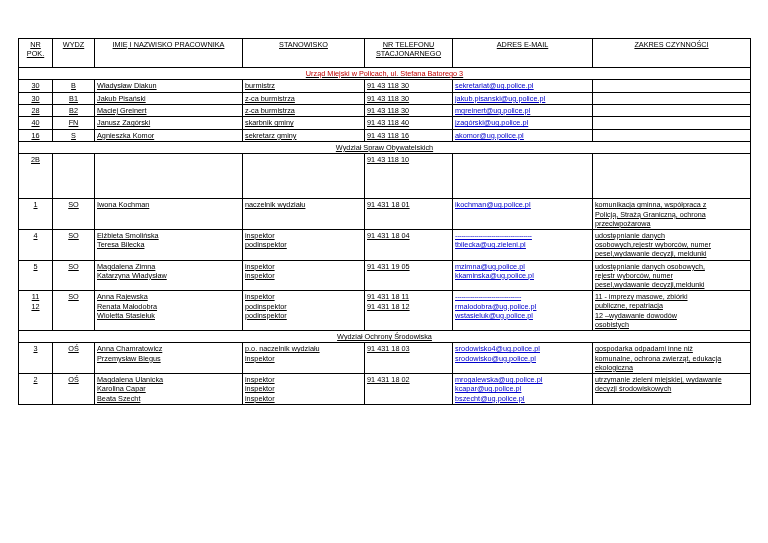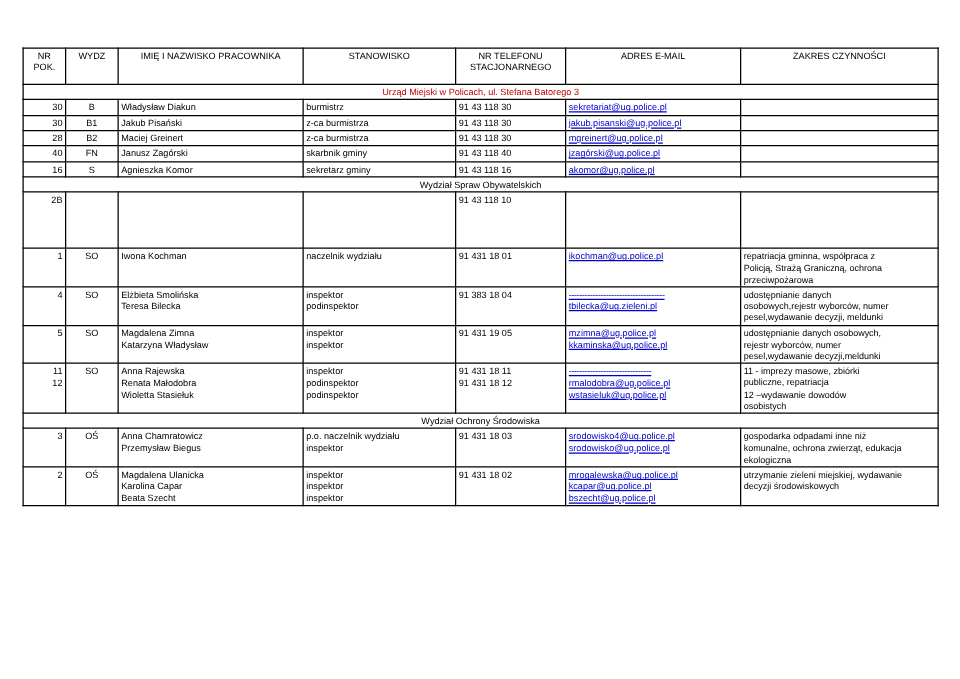--- a/index.html
+++ b/index.html
@@ -14,20 +14,21 @@
     font-size: 7.5px;
     color: #000000;
     overflow: hidden;
   }
   .page {
     position: relative;
     width: 620px;
     height: 543px;
     box-sizing: border-box;
     padding: 38px 12px 0 18px;
+    text-decoration: underline;
   }
   table.sheet {
     border-collapse: collapse;
     table-layout: fixed;
     width: 732px;
   }
   table.sheet td, table.sheet th {
     border: 1px solid #000000;
     vertical-align: top;
     padding: 1px 2px;
@@ -62,21 +63,21 @@
     font-size: 8.6px;
     padding: 3px 2px;
     margin-left: 44px;
   }
   .dept-title {
     text-align: center;
     font-size: 7.8px;
     padding: 2px;
   }
   .num {
-    text-align: right;
+    text-align: center;
     font-weight: bold;
     font-size: 8.2px;
   }
   .wydz {
     text-align: center;
     font-weight: bold;
     font-size: 8.2px;
   }
   a.mail {
     color: #0000cc;
@@ -254,40 +255,40 @@
           <td>
             <span class="line">naczelnik wydziału</span>
           </td>
           <td>
             <span class="line">91 431 18 01</span>
           </td>
           <td>
             <a class="mail" href="#">ikochman@ug.police.pl</a>
           </td>
           <td>
-            <span class="line zak">repatriacja gminna, współpraca z</span>
+            <span class="line zak">komunikacja gminna, współpraca z</span>
             <span class="line zak">Policją, Strażą Graniczną, ochrona</span>
             <span class="line zak">przeciwpożarowa</span>
           </td>
         </tr>
         <tr>
           <td class="num">
             <span class="line">4</span>
           </td>
           <td class="wydz">SO</td>
           <td>
             <span class="line">Elżbieta Smolińska</span>
             <span class="line">Teresa Bilecka</span>
           </td>
           <td>
             <span class="line">inspektor</span>
             <span class="line">podinspektor</span>
           </td>
           <td>
-            <span class="line">91 383 18 04</span>
+            <span class="line">91 431 18 04</span>
           </td>
           <td>
             <span class="dots">------------------------------------</span>
             <a class="mail" href="#">tbilecka@ug.zieleni.pl</a>
           </td>
           <td>
             <span class="line zak">udostępnianie danych</span>
             <span class="line zak">osobowych,rejestr wyborców, numer</span>
             <span class="line zak">pesel,wydawanie decyzji, meldunki</span>
           </td>

